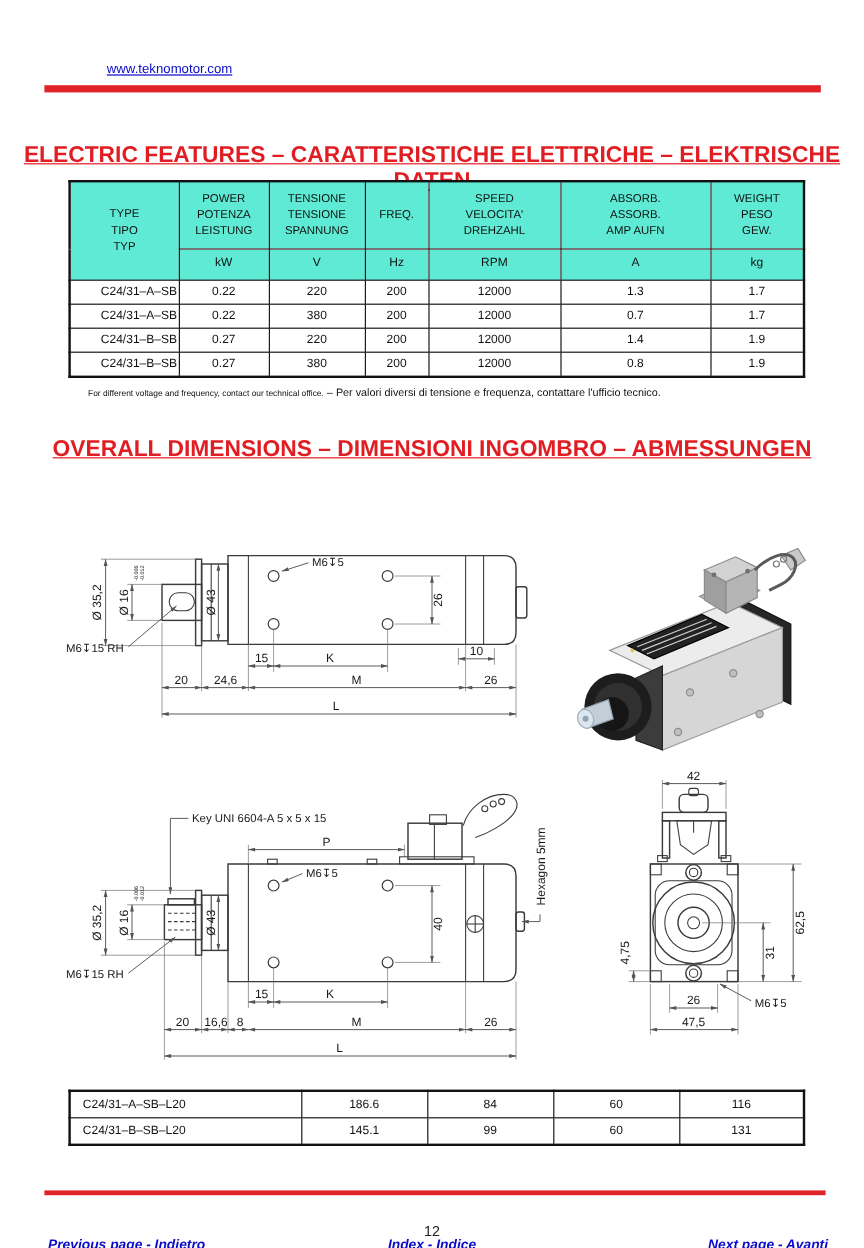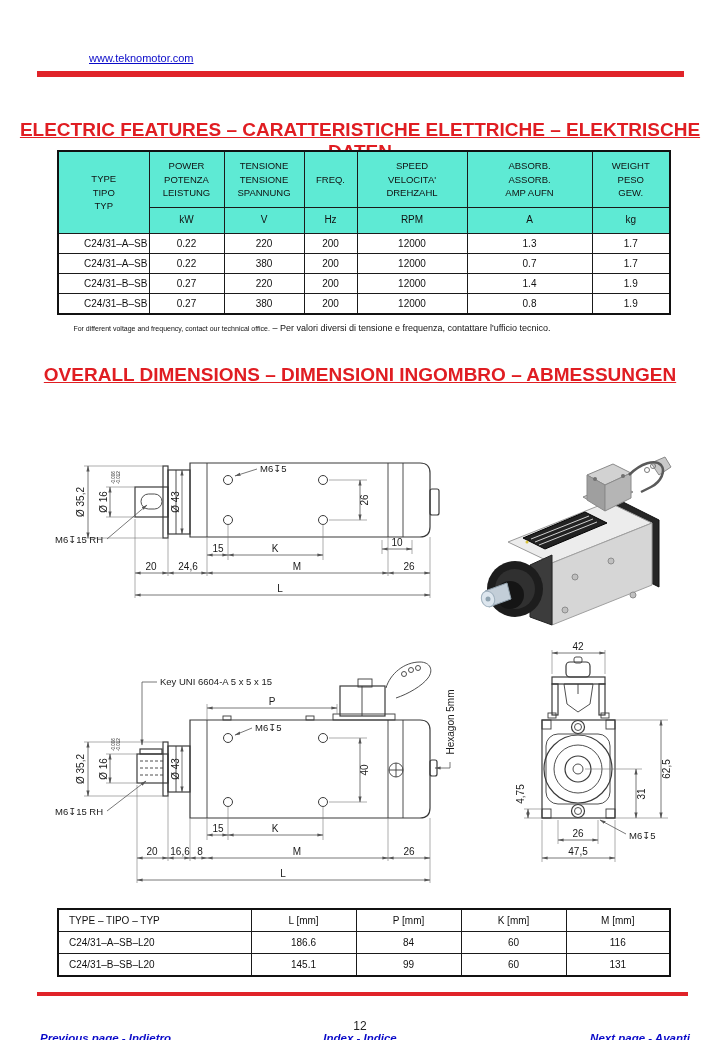--- a/index.html
+++ b/index.html
@@ -461,27 +461,20 @@
 
   <table class="tbl tbl-dims">
     <colgroup>
       <col style="width:193px">
         <col style="width:105px">
         <col style="width:105px">
       <col style="width:105px">
         <col style="width:104px">
     </colgroup>
     <tbody>
-        <tr>
-      <td class="left">TYPE – TIPO – TYP</td>
-      <td>L [mm]</td>
-      <td>P [mm]</td>
-      <td>K [mm]</td>
-      <td>M [mm]</td>
-    </tr>
     <tr>
       <td class="left">C24/31–A–SB–L20</td>
       <td>186.6</td>
       <td>84</td>
       <td>60</td>
       <td>116</td>
     </tr>
     <tr>
       <td class="left">C24/31–B–SB–L20</td>
       <td>145.1</td>

